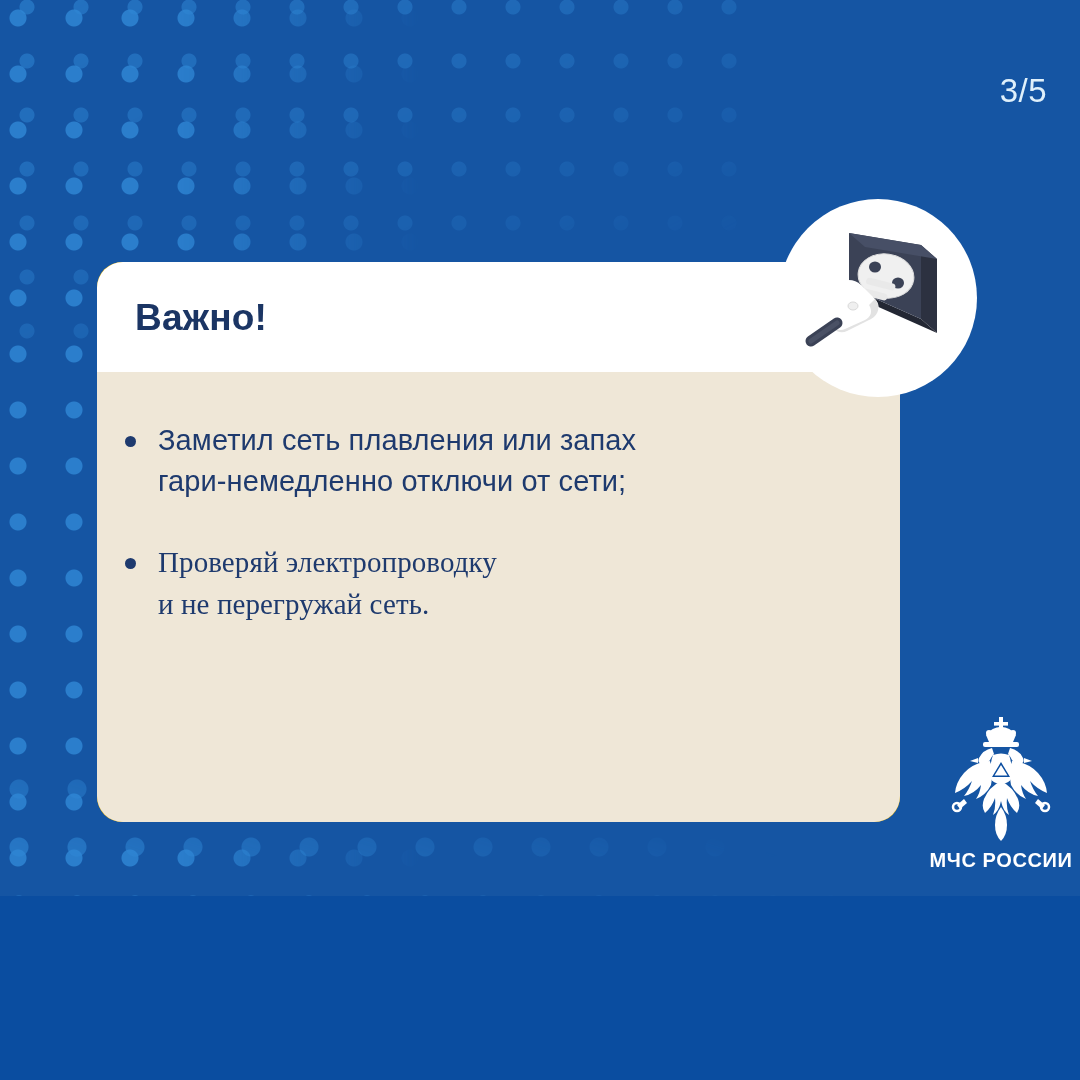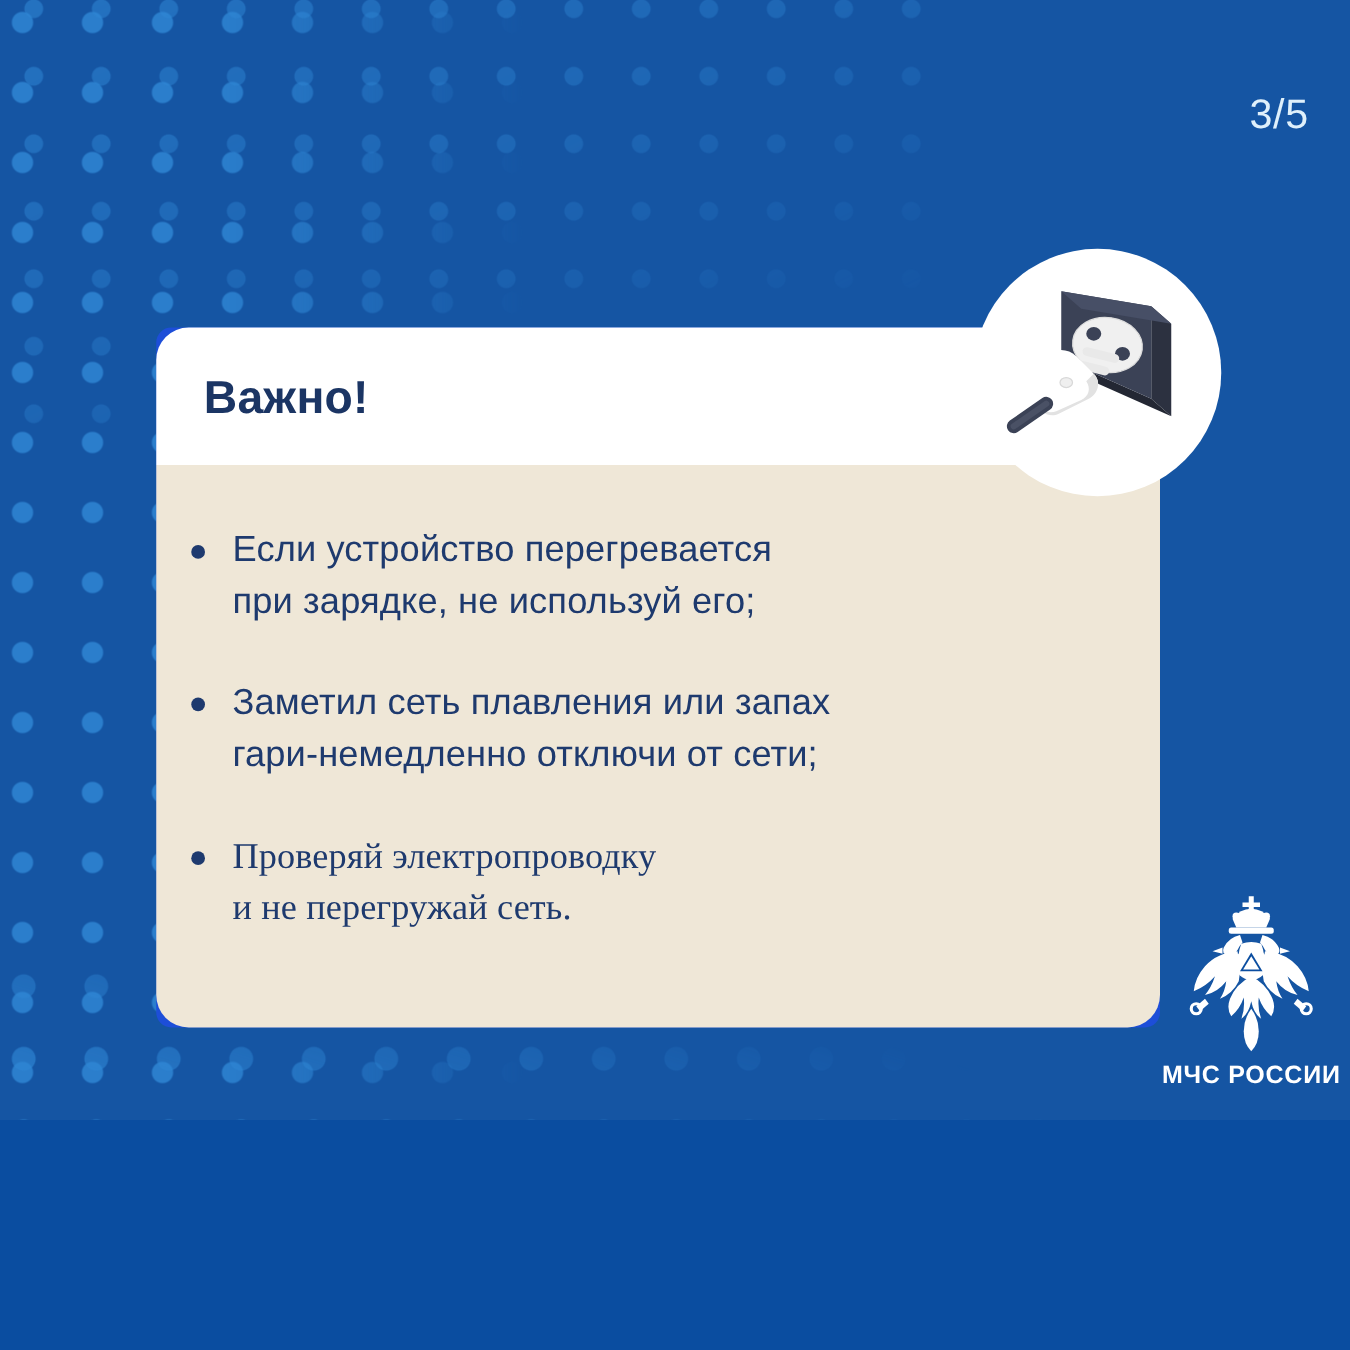--- a/index.html
+++ b/index.html
@@ -81,24 +81,23 @@
     font-family: "Liberation Sans", sans-serif;
   }
 
   
   .card {
     position: absolute;
     left: 97px;
     top: 262px;
     width: 803px;
     height: 560px;
-    border-radius: 12px;
-    background: #1d4ed8;
+    border-radius: 25px;
+    background: #eab308;
     overflow: visible;
-    margin-left: 28px;
   }
   .card-header {
     position: absolute;
     left: 0; top: 0;
     width: 100%;
     height: 110px;
     background: #ffffff;
     border-radius: 26px 26px 0 0;
   }
   .card-title {
@@ -196,25 +195,20 @@
 
   <div class="page-counter">3/5</div>
 
   <div class="card">
     <div class="card-header">
       <div class="card-title">Важно!</div>
     </div>
     <div class="card-body">
       <div class="bullets">
 
-        <div class="bullet-row">
-          <span class="bullet-dot"></span>
-          <span class="bullet-text">Если устройство перегревается
-при зарядке, не используй его;</span>
-        </div>
 
         <div class="bullet-row">
           <span class="bullet-dot"></span>
           <span class="bullet-text">Заметил сеть плавления или запах
 гари-немедленно отключи от сети;</span>
         </div>
 
         <div class="bullet-row">
           <span class="bullet-dot"></span>
           <span class="bullet-text">Проверяй электропроводку

